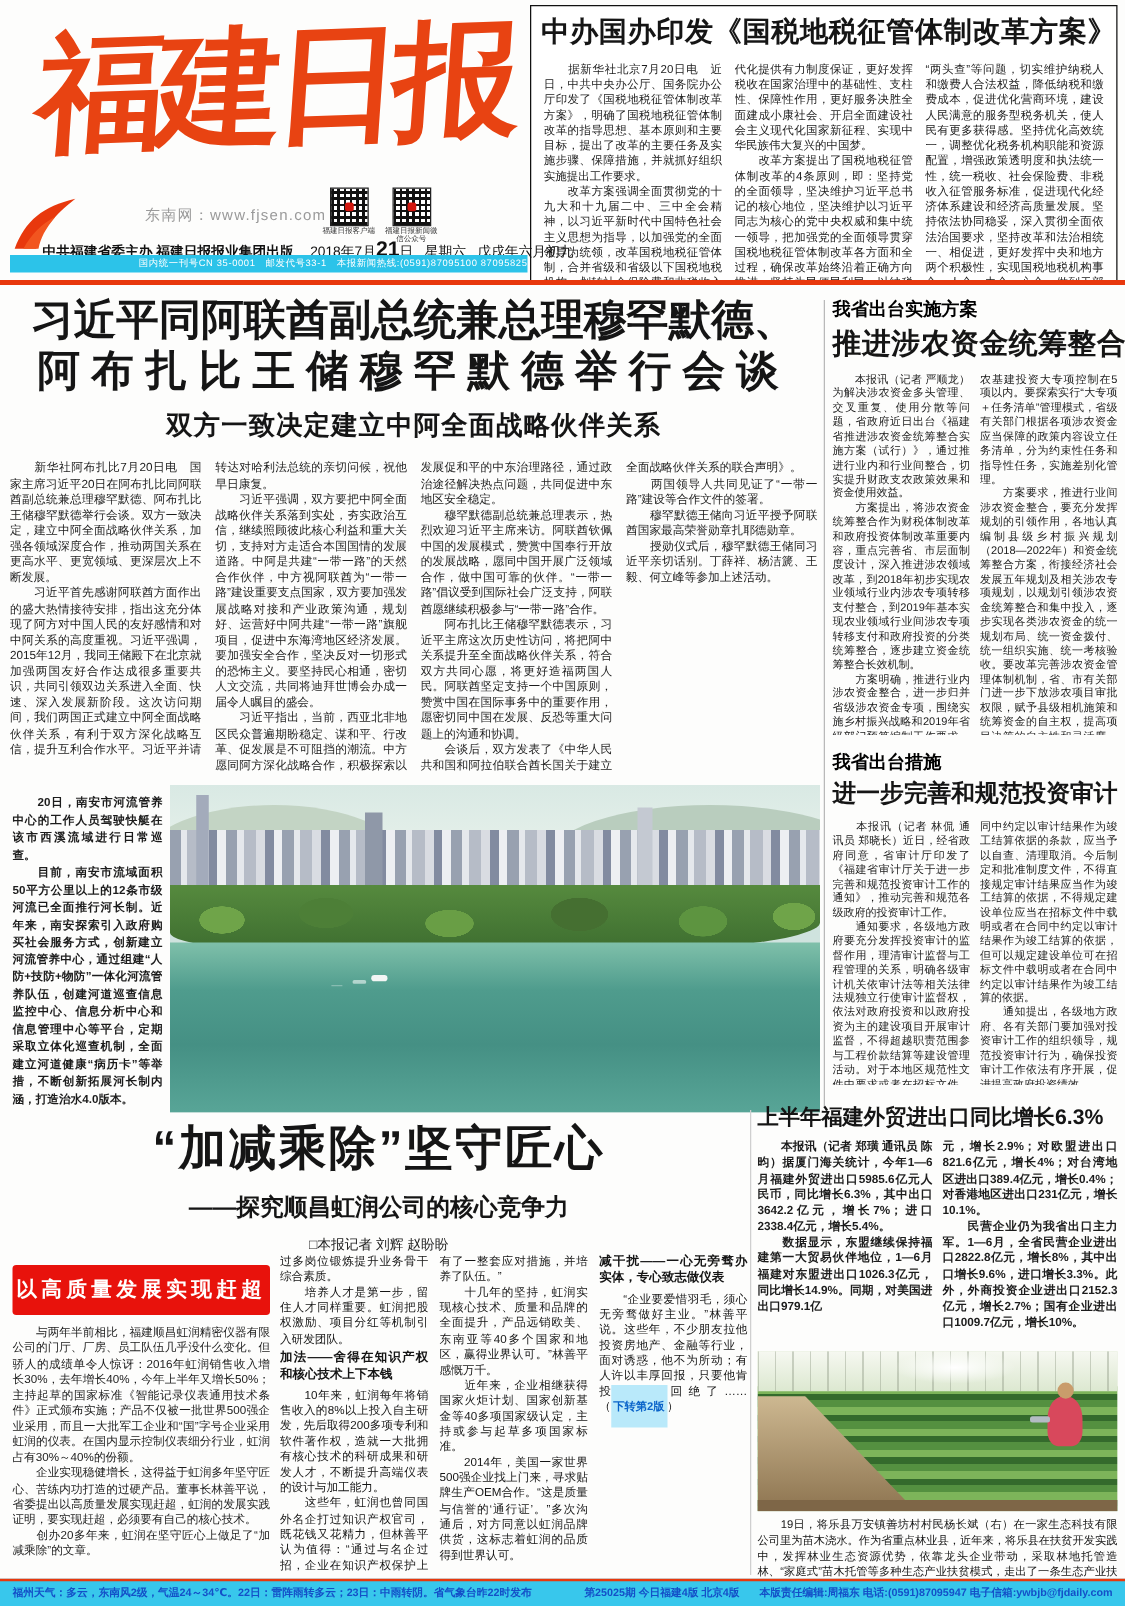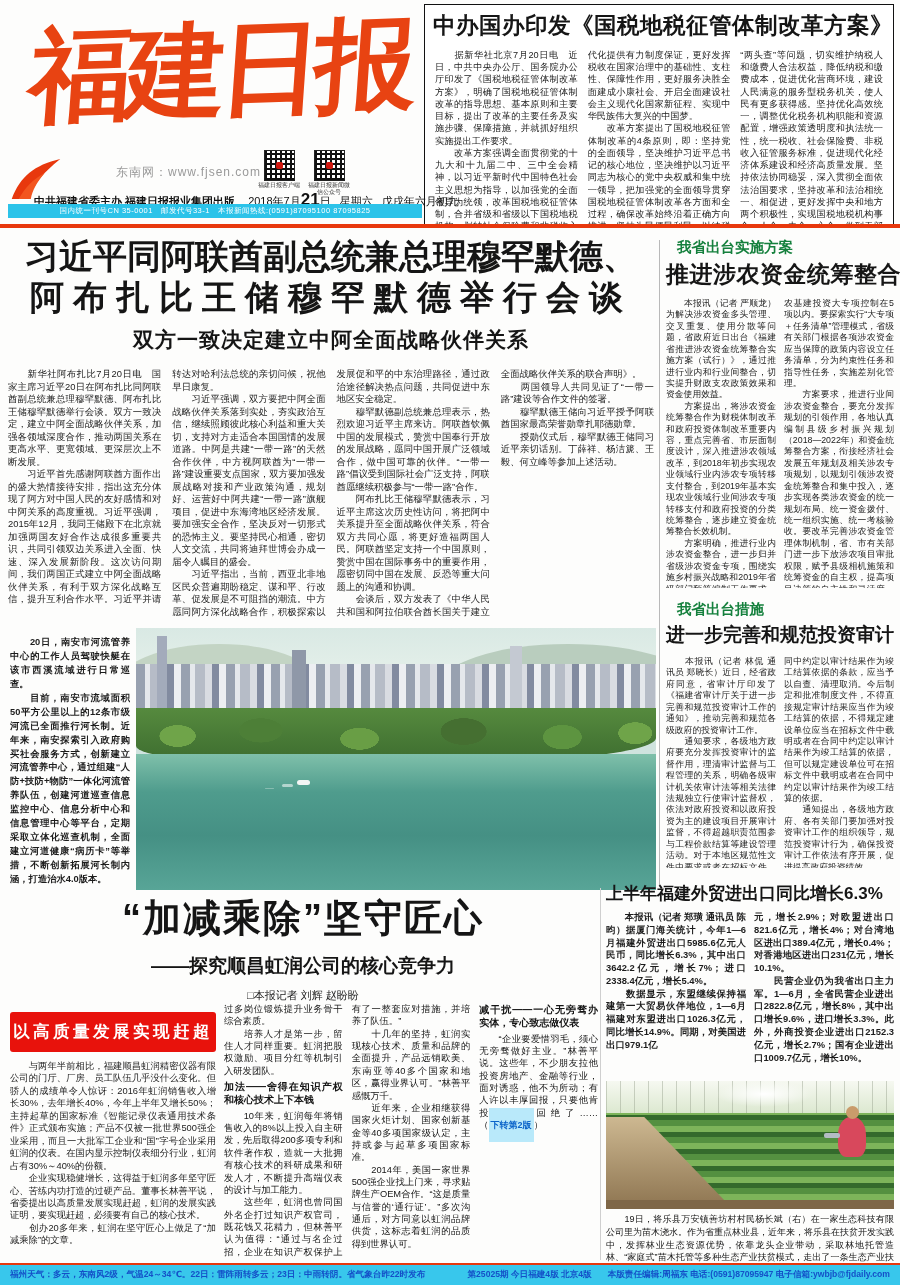--- a/index.html
+++ b/index.html
@@ -24,35 +24,35 @@
       background:repeating-linear-gradient(0deg,#111 0 2px,transparent 2px 5px),
                  repeating-linear-gradient(90deg,#111 0 2px,#fff 2px 5px);position:relative;}
   .qr::after{content:"";position:absolute;left:11px;top:11px;width:7px;height:7px;background:#d2170f;border-radius:2px;}
   .qrlabel{font-size:6px;color:#333;margin-top:1px;line-height:1.2;}
   .dateline{position:absolute;left:26px;top:168px;width:388px;font-size:11px;white-space:nowrap;color:#111;}
   .dateline .pub{font-weight:600;margin-right:10px;}
   .dateline .day{font-size:17px;font-weight:800;}
   .dateline .wk{margin:0 6px;}
   .flame{position:absolute;left:2px;top:134px;width:52px;height:46px;}
   .issuebar{position:absolute;left:8px;top:204px;width:414px;height:14px;background:#2cc3e9;
-            color:#fff;font-size:7.5px;text-align:center;line-height:14px;letter-spacing:.5px;}
+            color:#fff;font-size:7.5px;text-align:right;line-height:14px;letter-spacing:.5px;}
   .redrule{position:absolute;left:0;top:224px;width:900px;height:4px;background:#e8380d;}
   
   .summit-head{position:absolute;left:8px;top:236px;width:646px;text-align:center;}
   .summit-head .l1{font-size:34px;font-weight:900;line-height:1.22;letter-spacing:0;}
   .summit-head .l2{font-size:34px;font-weight:900;line-height:1.22;letter-spacing:9px;}
   .summit-head .deck{font-size:21px;font-weight:800;margin-top:7px;letter-spacing:1px;}
   .summit-body{position:absolute;left:8px;top:368px;width:646px;height:254px;
                column-count:4;column-gap:11px;column-fill:auto;overflow:hidden;}
   .summit-body p{margin:0;font-size:9.4px;line-height:1.33;text-align:justify;color:#1c1c1c;}
   .vrule1{position:absolute;left:659px;top:240px;width:1px;height:646px;background:#b9b9b9;}
   .vrule2{position:absolute;left:600px;top:888px;width:1px;height:372px;background:#cfcfcf;}
   
   .agri{position:absolute;left:666px;top:238px;width:228px;}
-  .kicker{font-size:14.5px;font-weight:800;color:#15803d;margin-left:11px;}
+  .kicker{font-size:14.5px;font-weight:800;color:#000000;}
   .agri h3{margin:2px 0 0;font-size:23px;font-weight:900;letter-spacing:.5px;white-space:nowrap;}
   .cols2{display:flex;gap:8px;margin-top:8px;}
   .cols2 .t{flex:1;}
   .agri .cols2{height:290px;}
   .agri .t{font-size:8.8px;line-height:1.3;}
   .audit{position:absolute;left:666px;top:600px;width:228px;}
   .audit h3{margin:3px 0 0;font-size:19px;font-weight:900;white-space:nowrap;}
   .audit .cols2{height:212px;}
   .audit .t{font-size:8.8px;line-height:1.3;}
   

